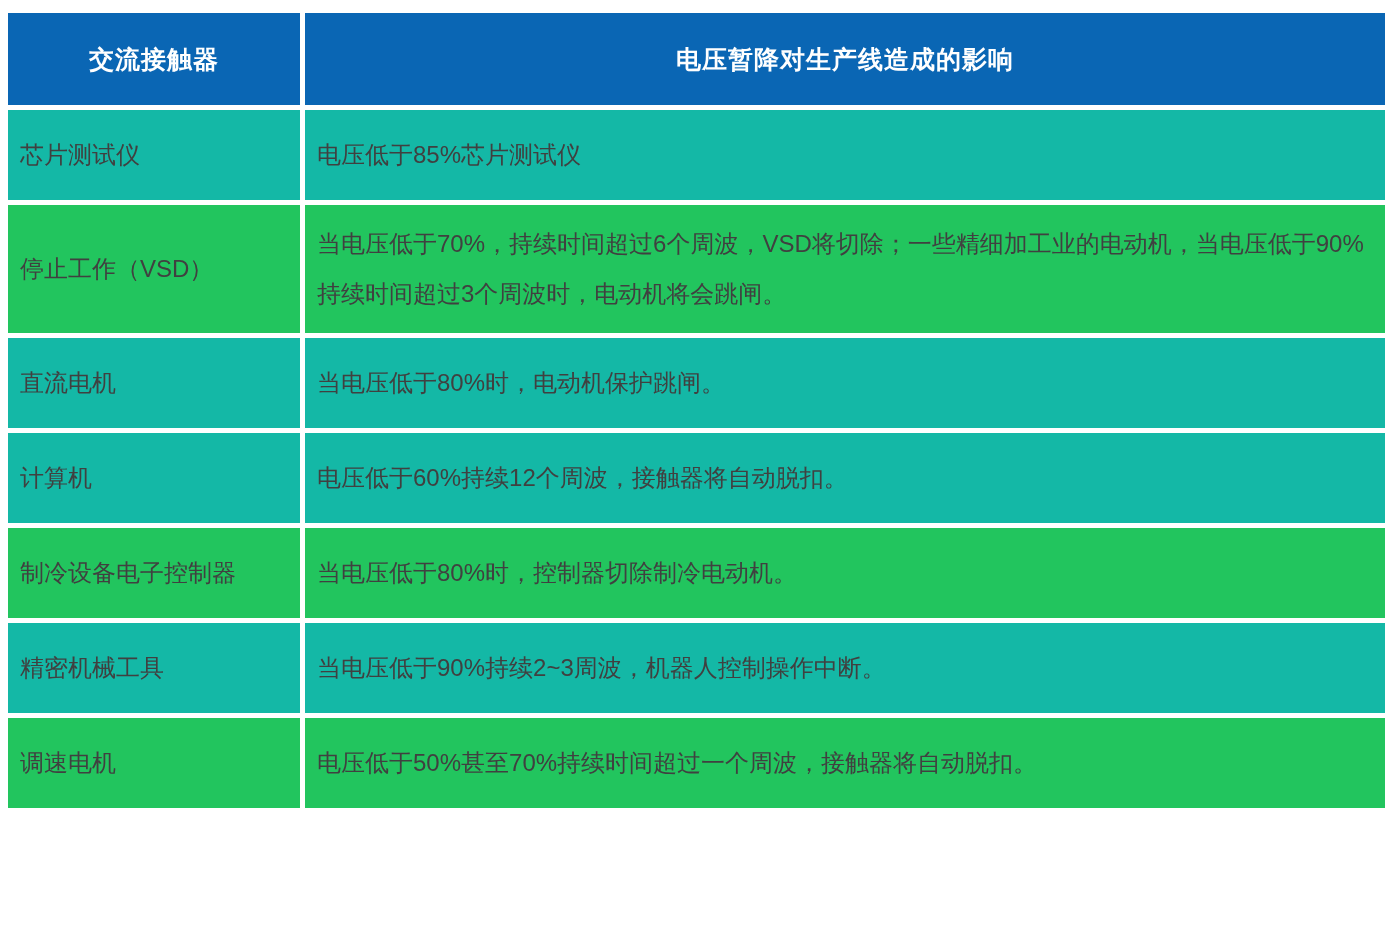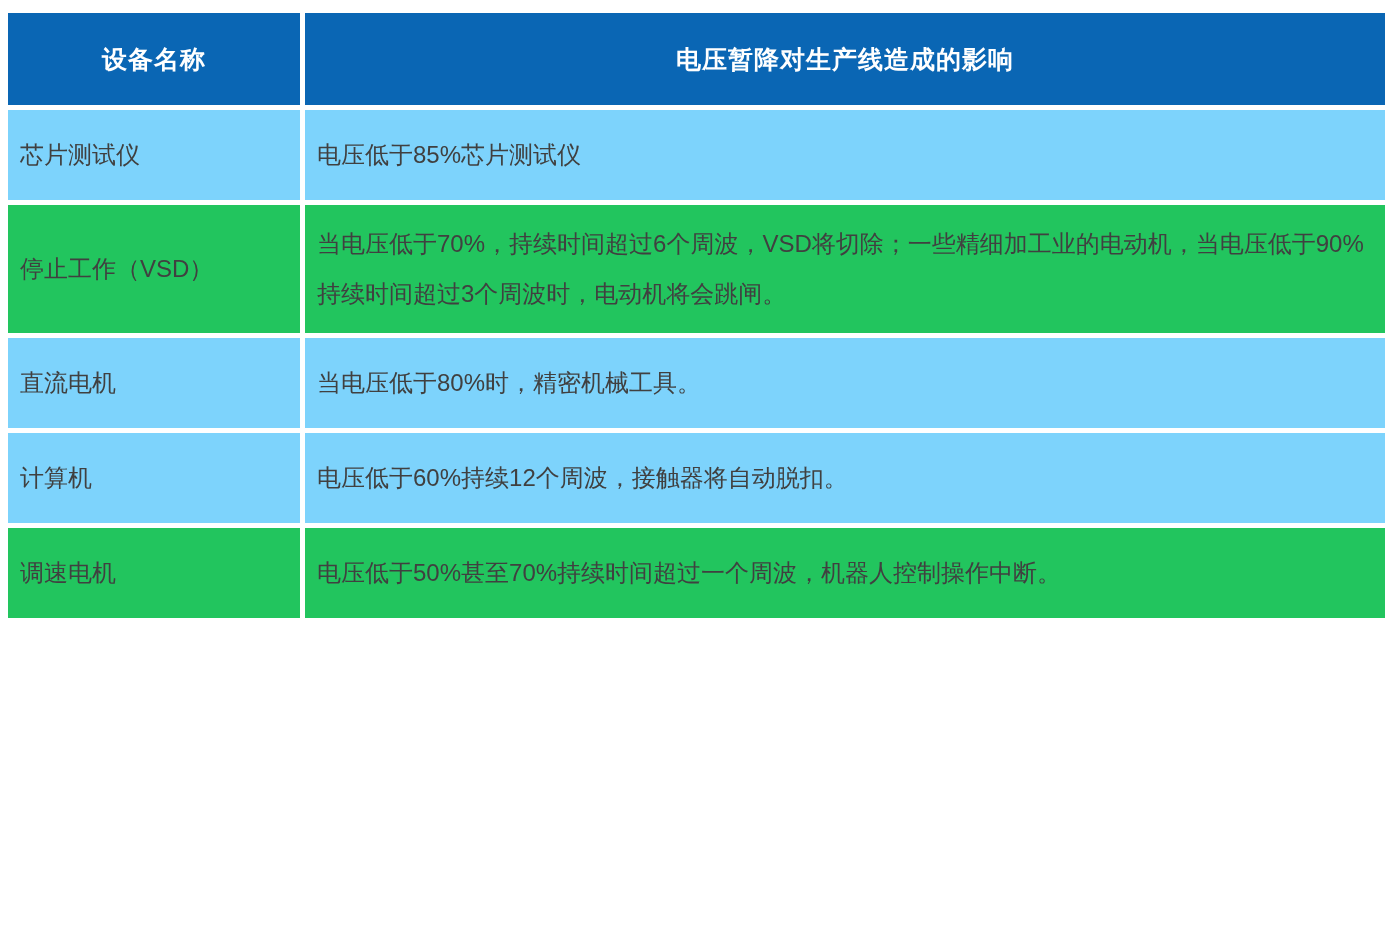--- a/index.html
+++ b/index.html
@@ -37,56 +37,64 @@
     vertical-align: middle;
     letter-spacing: 1px;
   }
   td {
     height: 90px;
     font-size: 24px;
     color: #404040;
     vertical-align: middle;
     padding: 14px 12px;
     line-height: 50px;
-    background: #7dd3fc;
+    background: #14b8a6;
   }
   tr.alt td {
     background: #22c55e;
   }
   .cell-device, .cell-impact {
     text-align: left;
   }
 </style>
 </head>
 <body>
 
 <div class="page">
   <table class="sag-table">
     <thead>
       <tr>
-        <th class="col-device">设备名称</th>
+        <th class="col-device">交流接触器</th>
         <th class="col-impact">电压暂降对生产线造成的影响</th>
       </tr>
     </thead>
     <tbody>
         <tr class="data-row">
     <td class="cell-device">芯片测试仪</td>
     <td class="cell-impact">电压低于85%芯片测试仪</td>
   </tr>
         <tr class="data-row alt">
     <td class="cell-device">停止工作（VSD）</td>
     <td class="cell-impact">当电压低于70%，持续时间超过6个周波，VSD将切除；一些精细加工业的电动机，当电压低于90%持续时间超过3个周波时，电动机将会跳闸。</td>
   </tr>
         <tr class="data-row">
     <td class="cell-device">直流电机</td>
-    <td class="cell-impact">当电压低于80%时，精密机械工具。</td>
+    <td class="cell-impact">当电压低于80%时，电动机保护跳闸。</td>
   </tr>
         <tr class="data-row">
     <td class="cell-device">计算机</td>
     <td class="cell-impact">电压低于60%持续12个周波，接触器将自动脱扣。</td>
   </tr>
         <tr class="data-row alt">
+    <td class="cell-device">制冷设备电子控制器</td>
+    <td class="cell-impact">当电压低于80%时，控制器切除制冷电动机。</td>
+  </tr>
+        <tr class="data-row">
+    <td class="cell-device">精密机械工具</td>
+    <td class="cell-impact">当电压低于90%持续2~3周波，机器人控制操作中断。</td>
+  </tr>
+        <tr class="data-row alt">
     <td class="cell-device">调速电机</td>
-    <td class="cell-impact">电压低于50%甚至70%持续时间超过一个周波，机器人控制操作中断。</td>
+    <td class="cell-impact">电压低于50%甚至70%持续时间超过一个周波，接触器将自动脱扣。</td>
   </tr>
       </tbody>
   </table>
 </div>
 
 </body></html>

